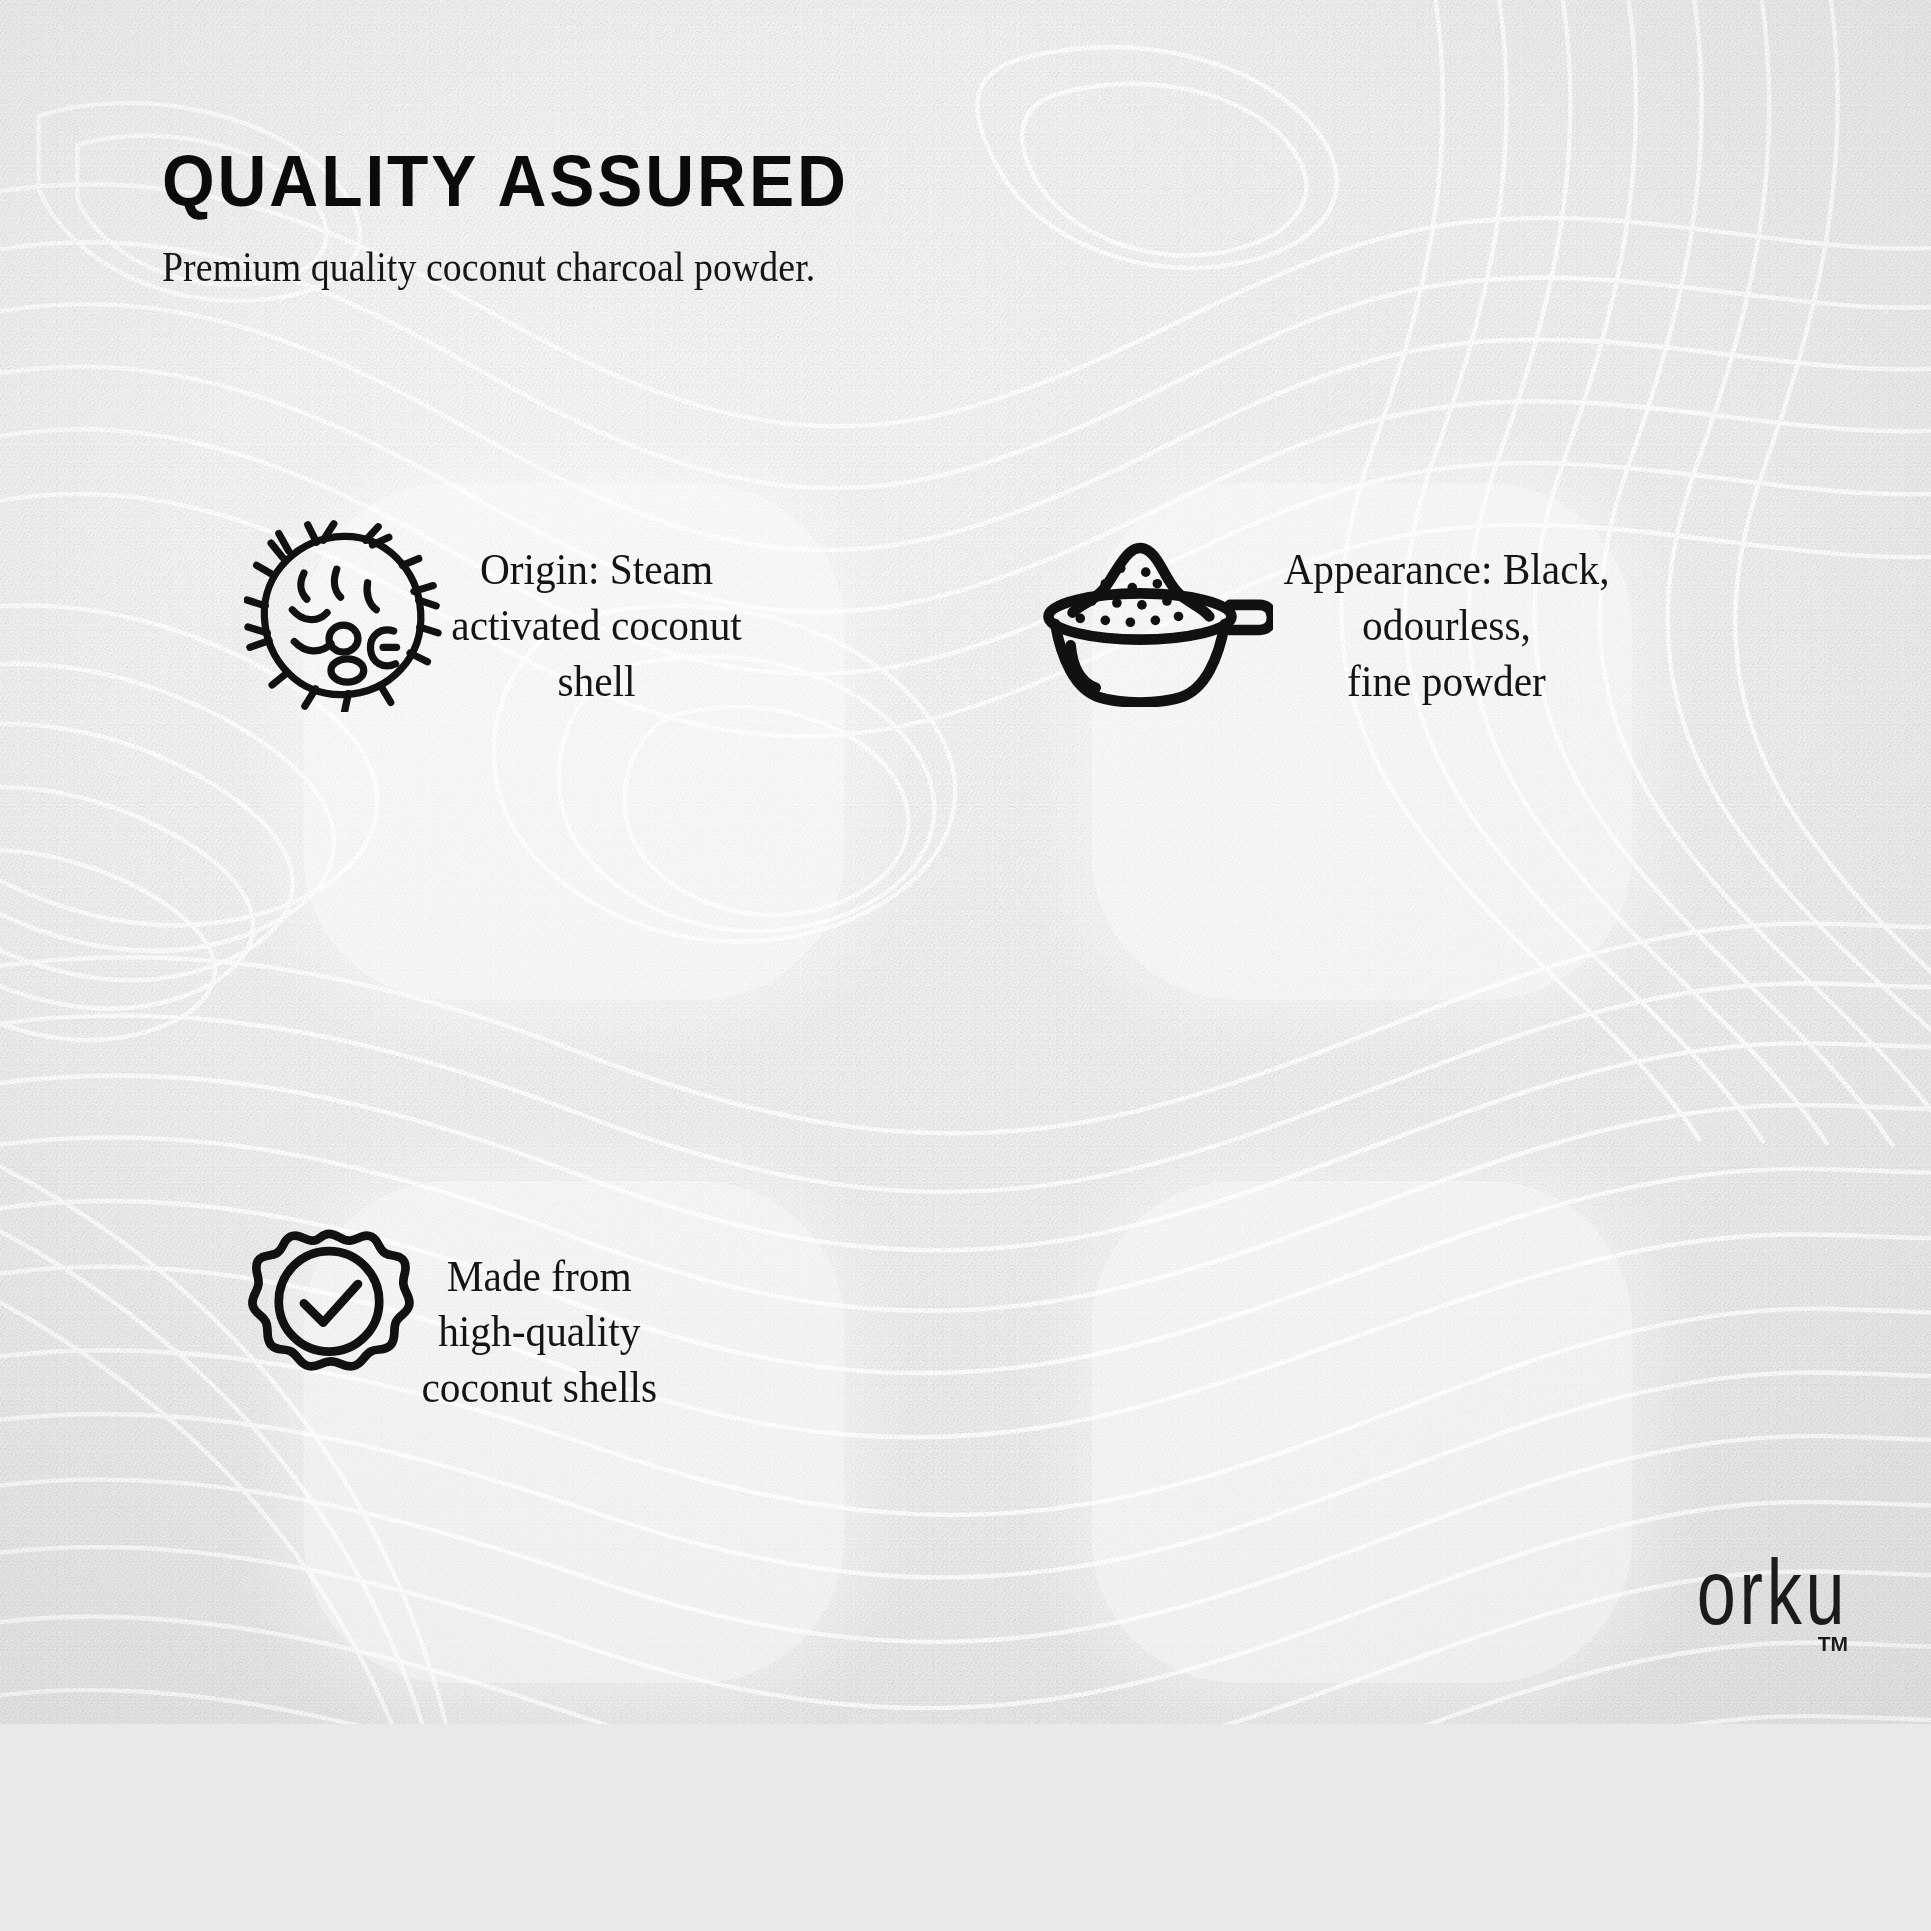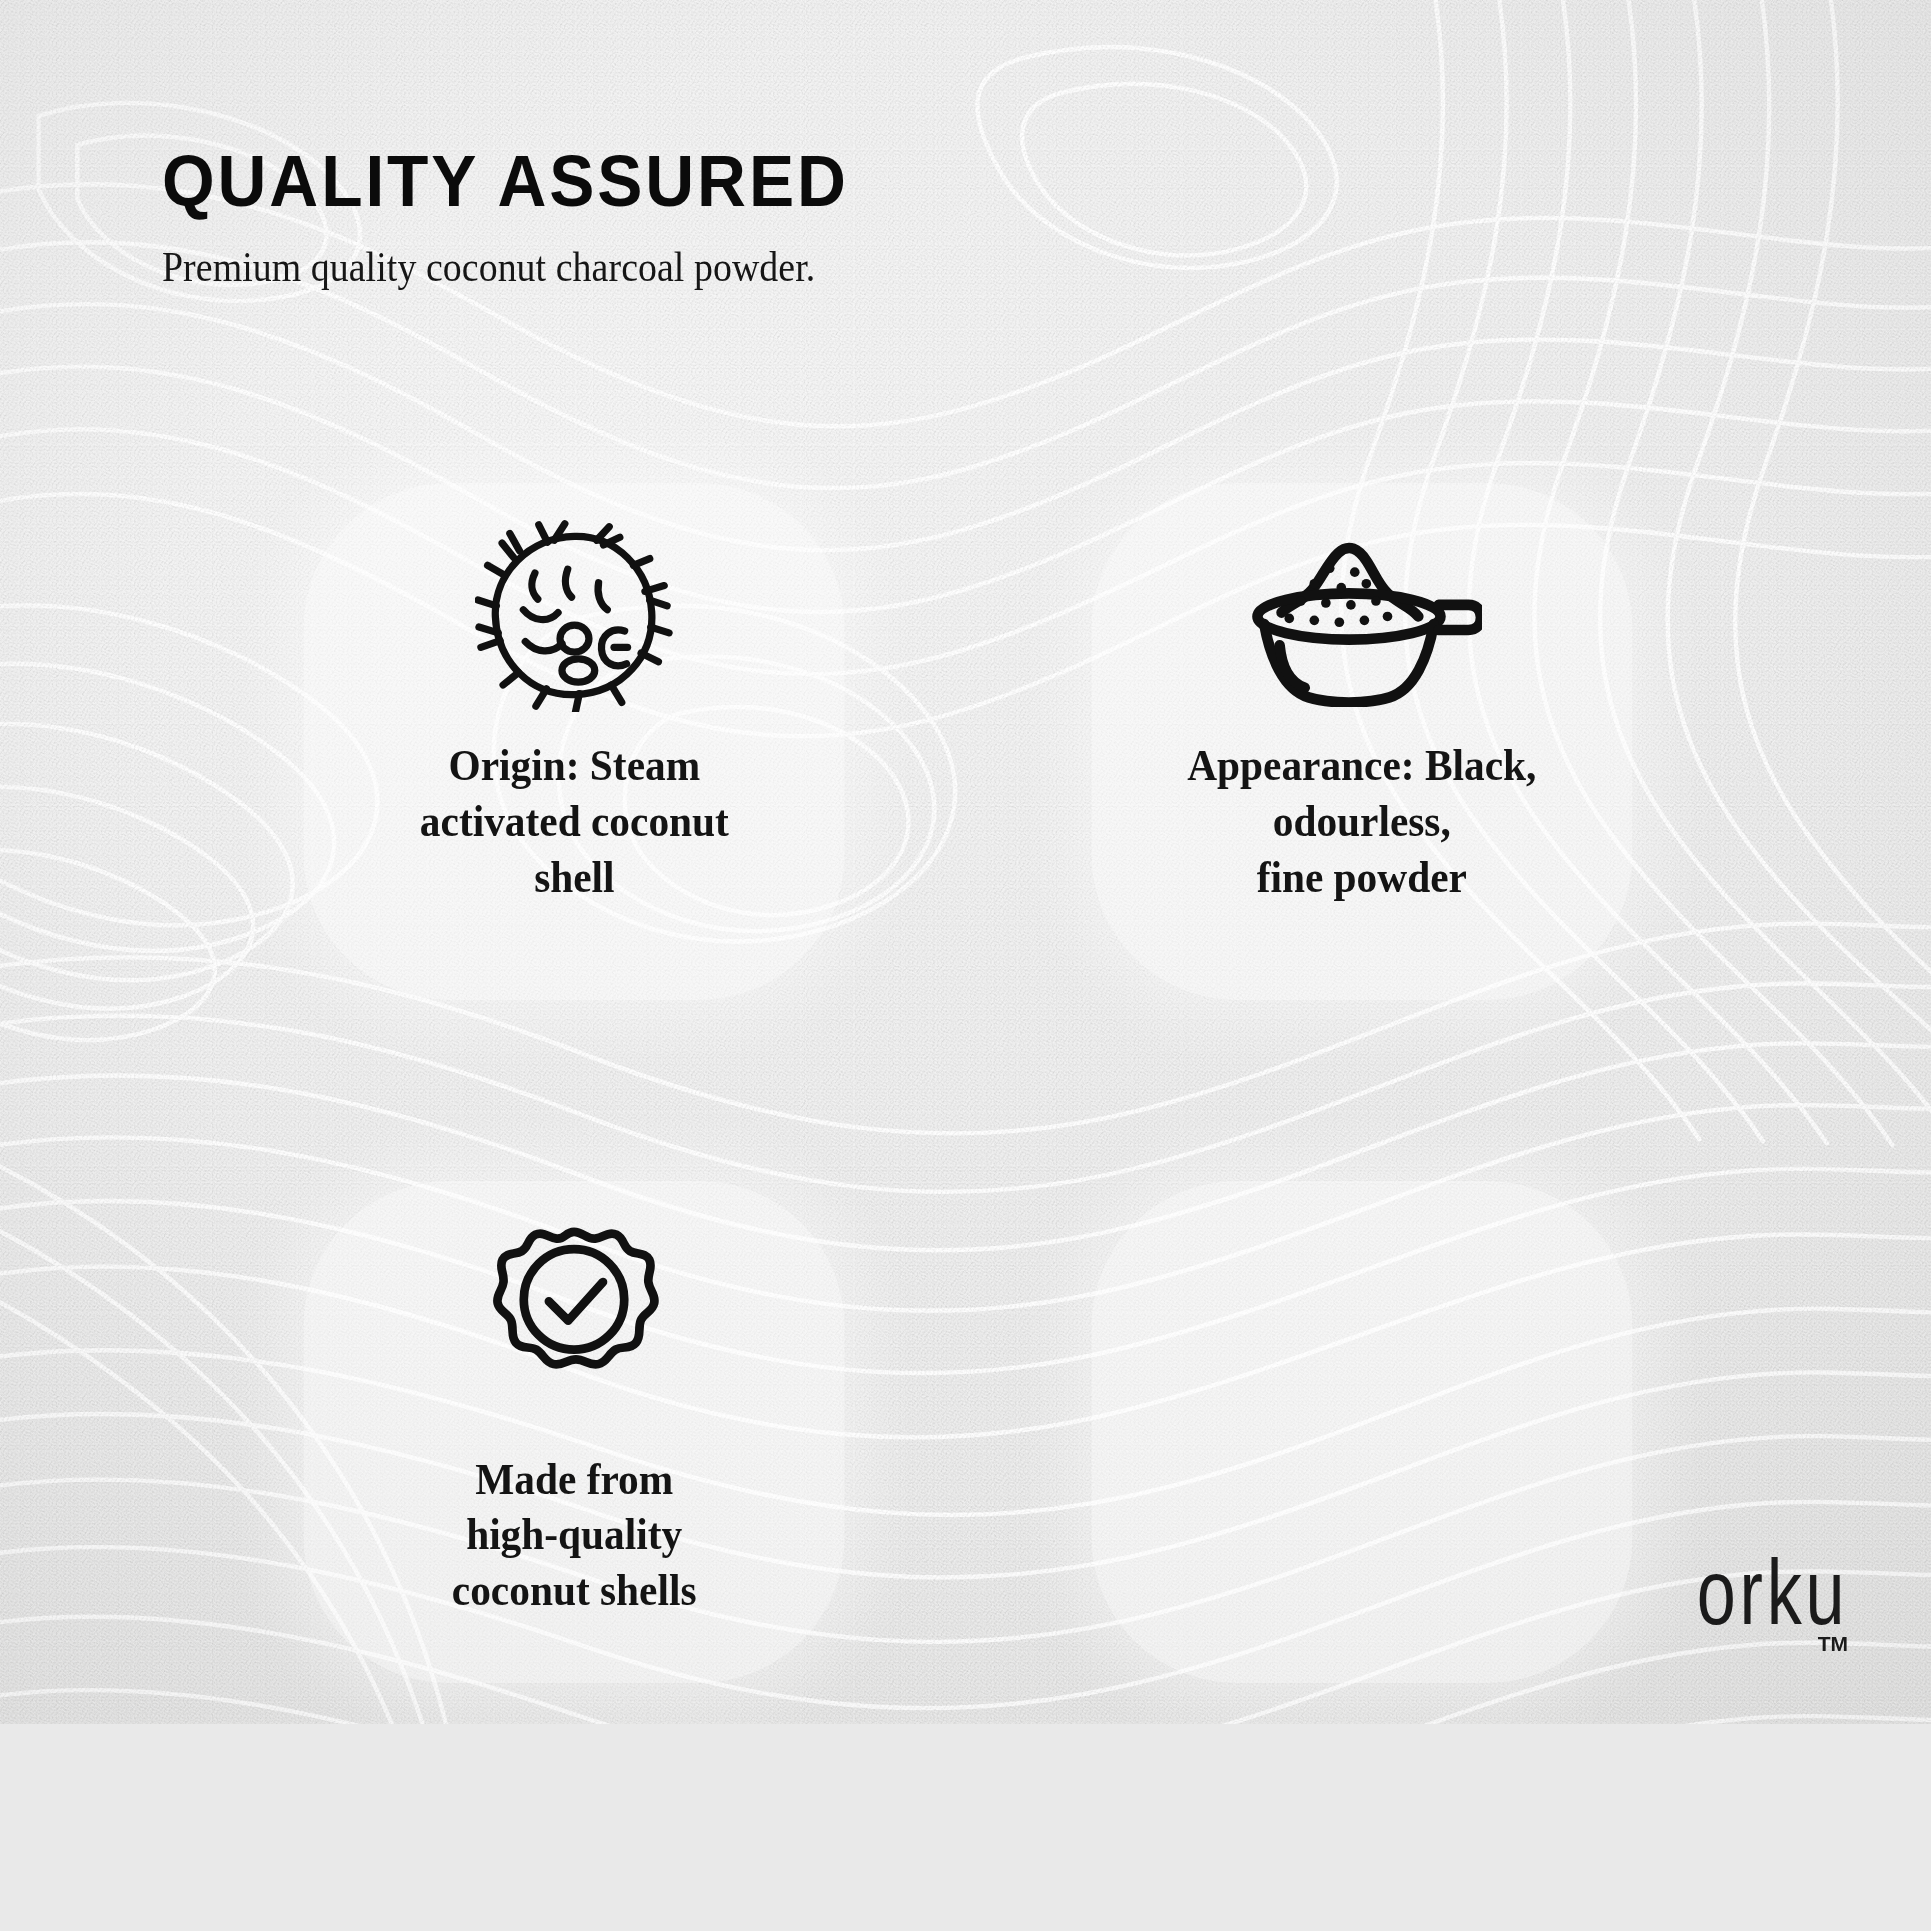--- a/index.html
+++ b/index.html
@@ -106,21 +106,21 @@
     transform:translateX(-50%);
     top:29px;
     width:541px;
     height:517px;
     border-radius:145px;
     background:rgba(255,255,255,.48);
     box-shadow:0 0 58px 29px rgba(255,255,255,.30);
     filter:blur(0.4px);
   }
 
-  .card-inner{ position:relative; z-index:2; display:flex; flex-direction:column; align-items:center; width:100%;font-weight:bold; }
+  .card-inner{ position:relative; z-index:2; display:flex; align-items:center; width:100%; }
 
   .card-icon{
     height:203px;
     display:flex;
     align-items:center;
     justify-content:center;
   }
   .card-icon svg{ display:block; }
 
   .card-text{

